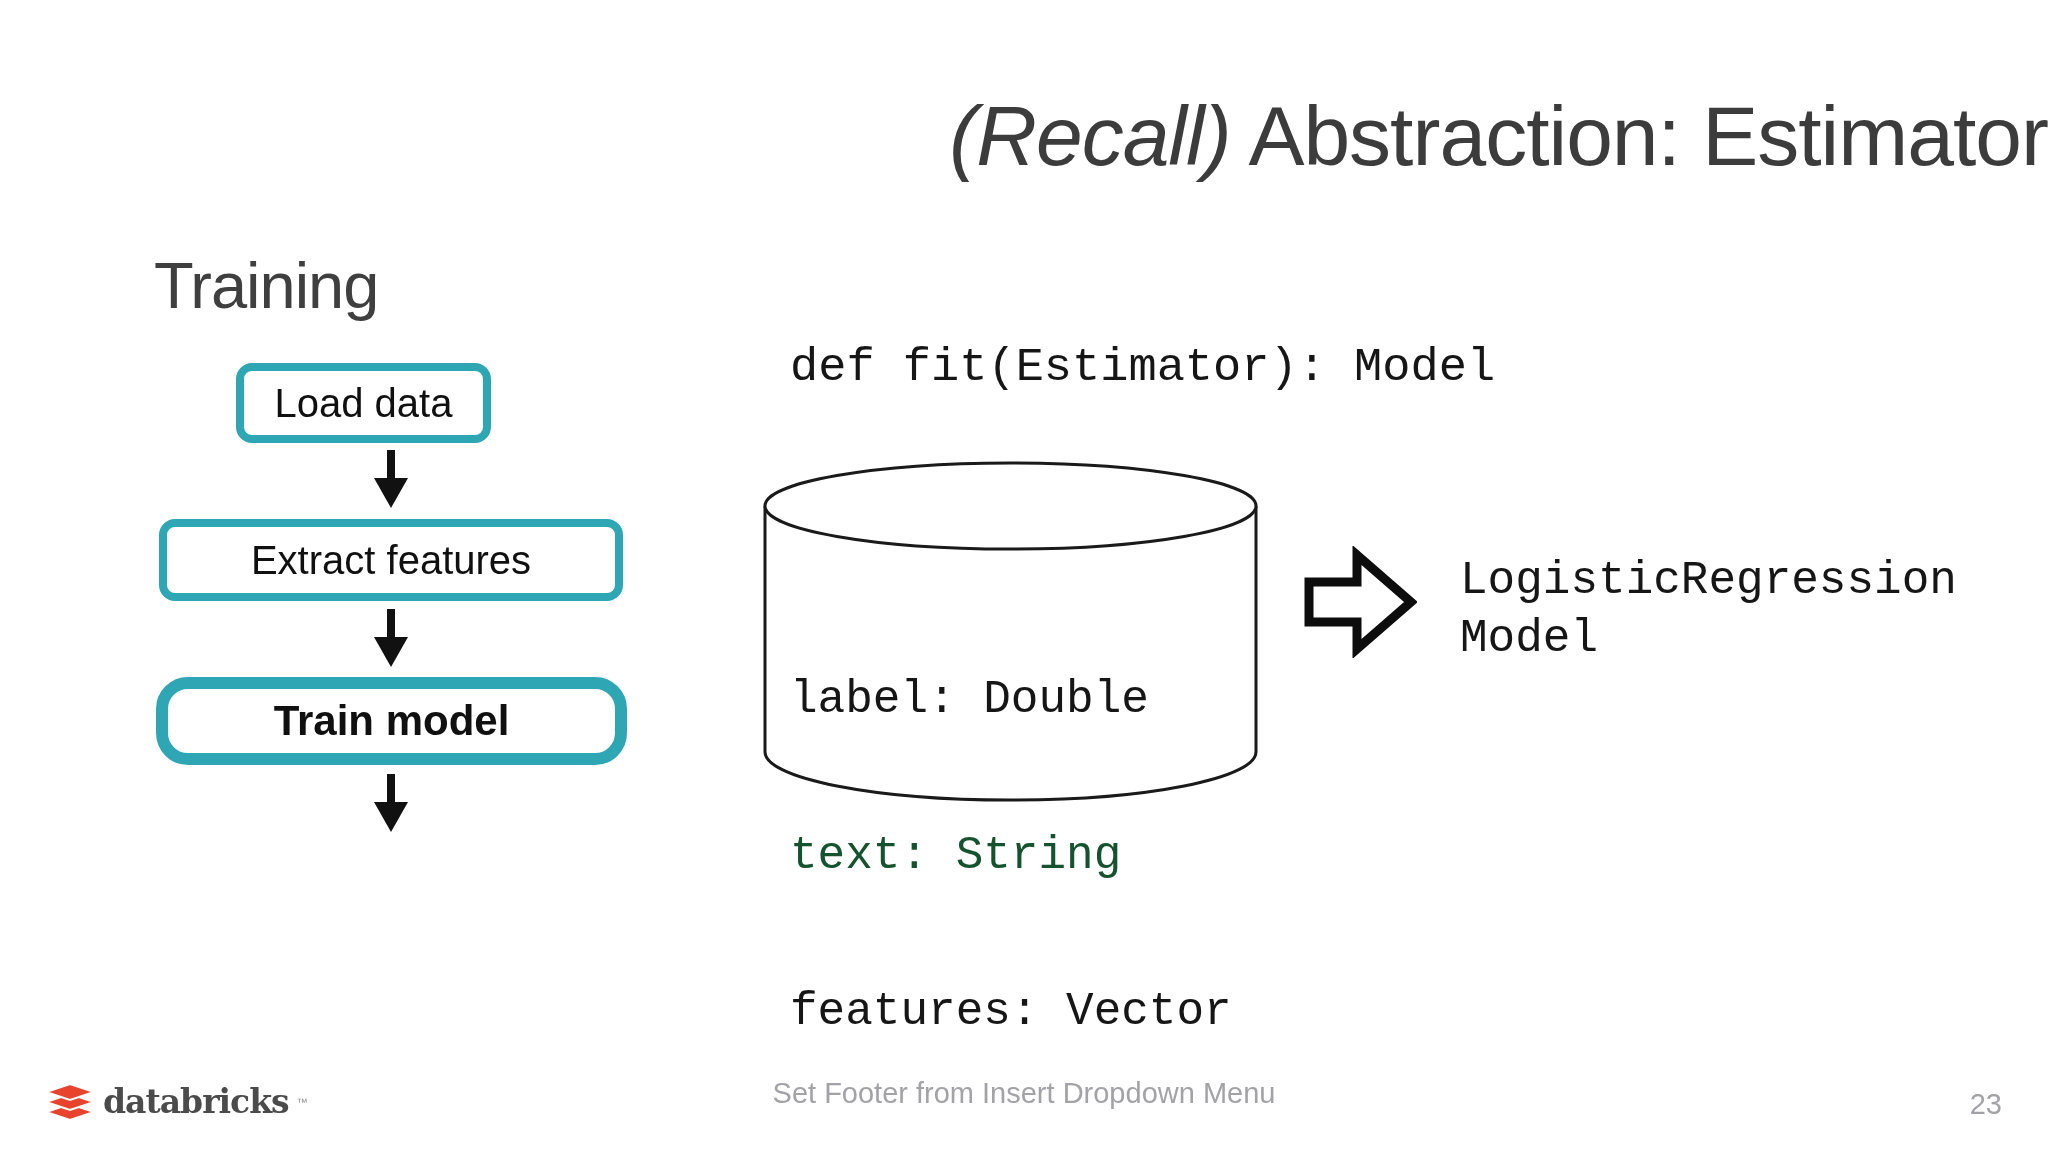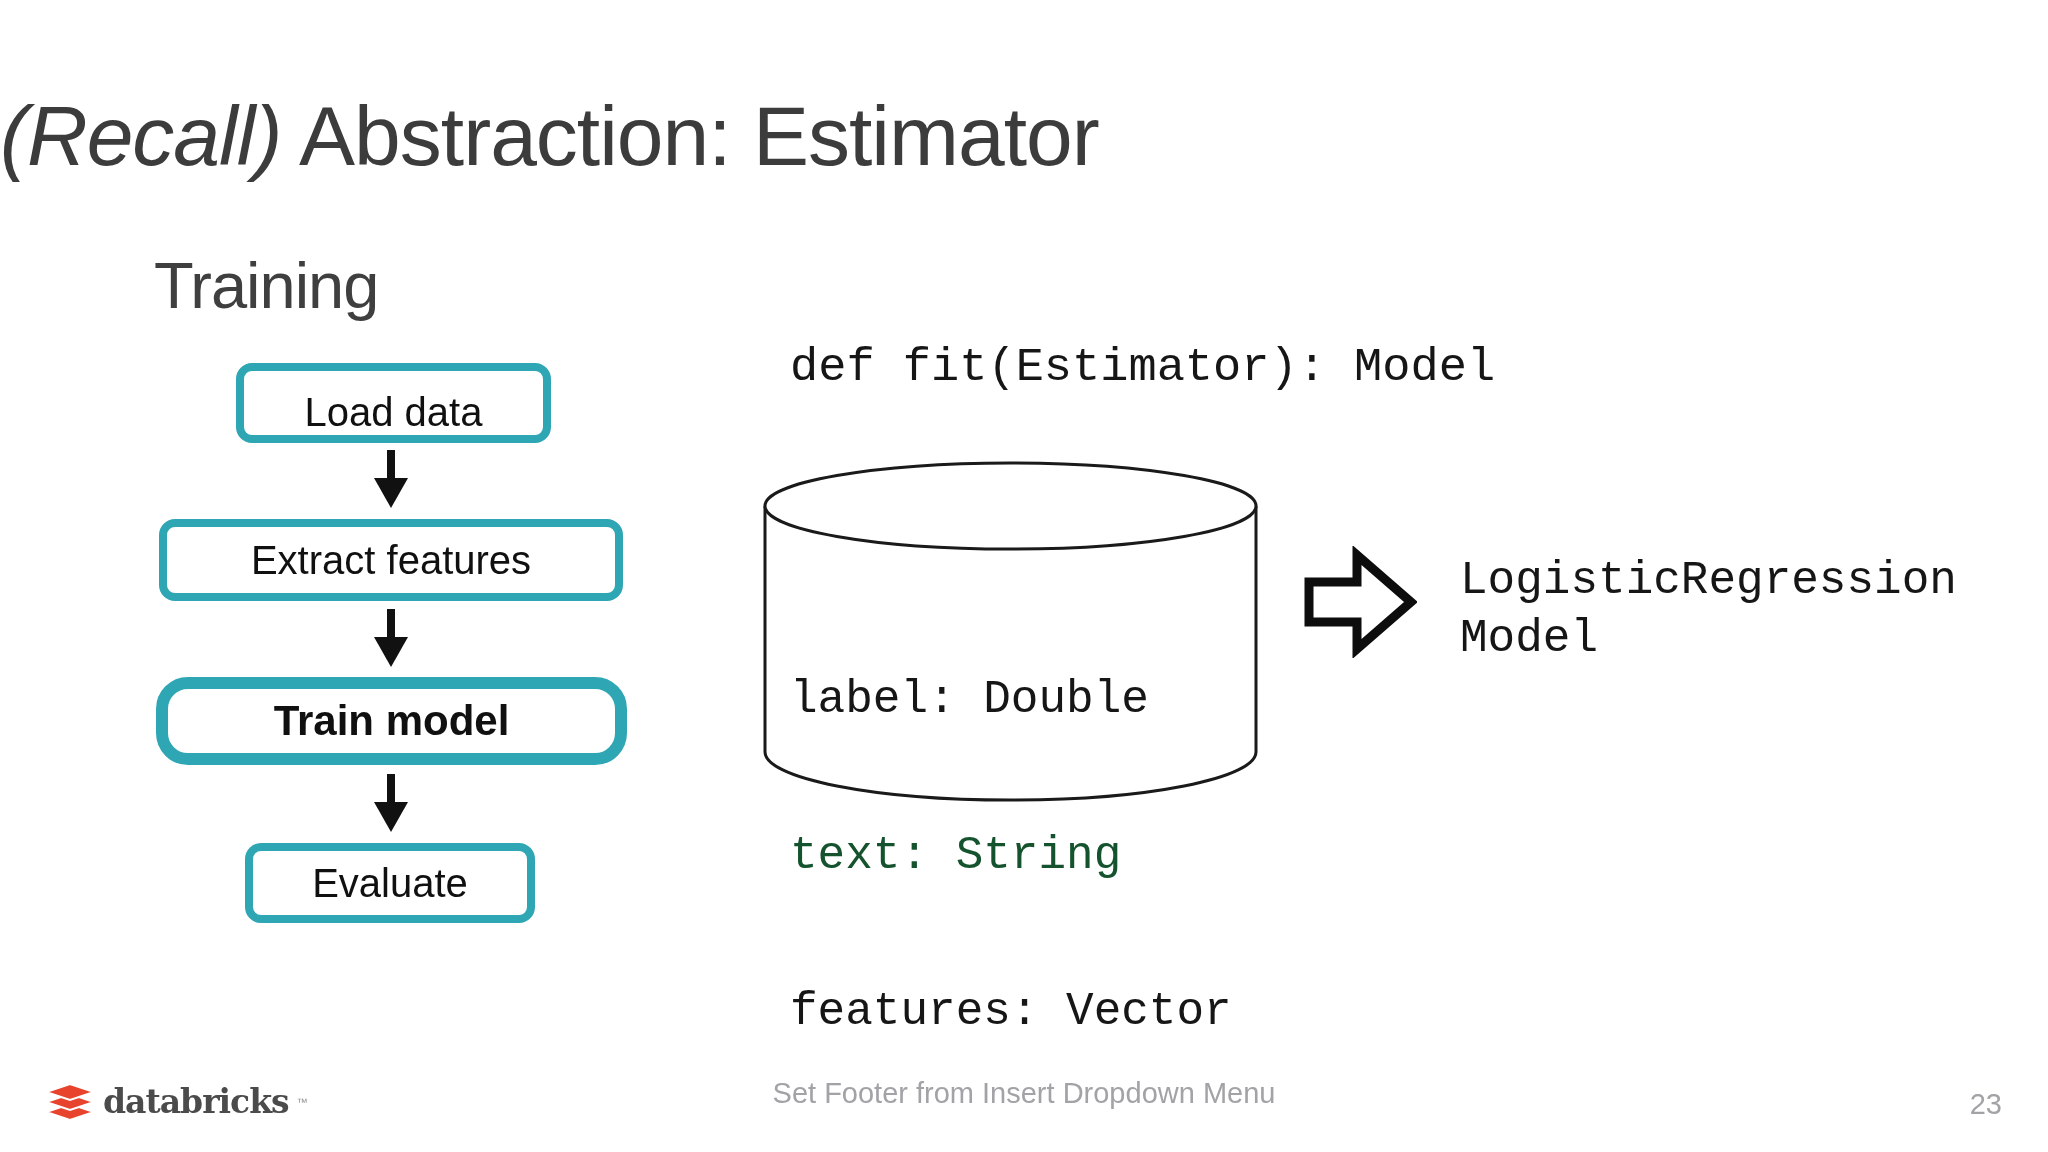--- a/index.html
+++ b/index.html
@@ -6,21 +6,21 @@
   .stage{
     position:relative;
     width:2048px;height:1152px;
     background:#ffffff;
     overflow:hidden;
     font-family:"Liberation Sans", sans-serif;
   }
   
   .slide-title{
     position:absolute;top:92px;left:0;width:100%;
-    text-align:left;
+    text-align:right;
     font-size:84px;line-height:1.05;
     color:#3c3c3c;
     letter-spacing:-1px;
     white-space:nowrap;
   }
   .slide-title .it{font-style:italic;}
   
   .section-heading{
     position:absolute;left:154px;top:248px;
     font-size:65px;color:#3f3f3f;letter-spacing:-1px;
@@ -33,21 +33,21 @@
     border-radius:16px;
     display:flex;align-items:center;justify-content:center;
     font-size:40px;color:#101010;
     box-sizing:border-box;
     white-space:nowrap;
   }
   .flowbox.emphasized{
     border-width:12px;border-radius:32px;
     font-weight:bold;font-size:42px;
   }
-  #box-load{left:236px;top:363px;width:315px;height:80px;align-items:flex-end;}
+  #box-load{left:236px;top:363px;width:255px;height:80px;}
   #box-extract{left:159px;top:519px;width:464px;height:82px;}
   #box-train{left:156px;top:677px;width:471px;height:88px;}
   #box-eval{left:245px;top:843px;width:290px;height:80px;}
   .down-arrow{position:absolute;left:369px;width:44px;height:62px;}
   #arr1{top:448px;} #arr2{top:607px;} #arr3{top:772px;}
   
   .mono{
     font-family:"Liberation Mono","DejaVu Sans Mono",monospace;
     color:#161616;
   }
@@ -120,23 +120,20 @@
 
   <div class="flowbox emphasized" id="box-train">
     <span>Train model</span>
   </div>
 
   <svg class="down-arrow" id="arr3" viewBox="0 0 44 62" xmlns="http://www.w3.org/2000/svg">
     <line x1="22" y1="2" x2="22" y2="34" stroke="#111" stroke-width="8"></line>
     <polygon points="5,30 39,30 22,60" fill="#111"></polygon>
   </svg>
 
-  <div class="flowbox" id="box-eval">
-    <span>Evaluate</span>
-  </div>
 
   <div class="code-signature mono">def fit(Estimator): Model</div>
 
   <svg class="cylinder-svg" width="497" height="345" viewBox="0 0 497 345" xmlns="http://www.w3.org/2000/svg">
     <path d="M 3 46 L 3 292 A 245 48 0 0 0 494 292 L 494 46" fill="#ffffff" stroke="#1a1a1a" stroke-width="3"></path>
     <ellipse cx="248.5" cy="46" rx="245.5" ry="43" fill="#ffffff" stroke="#1a1a1a" stroke-width="3"></ellipse>
   </svg>
 
   <div class="cylinder-fields mono">
     <div>label: Double</div>

